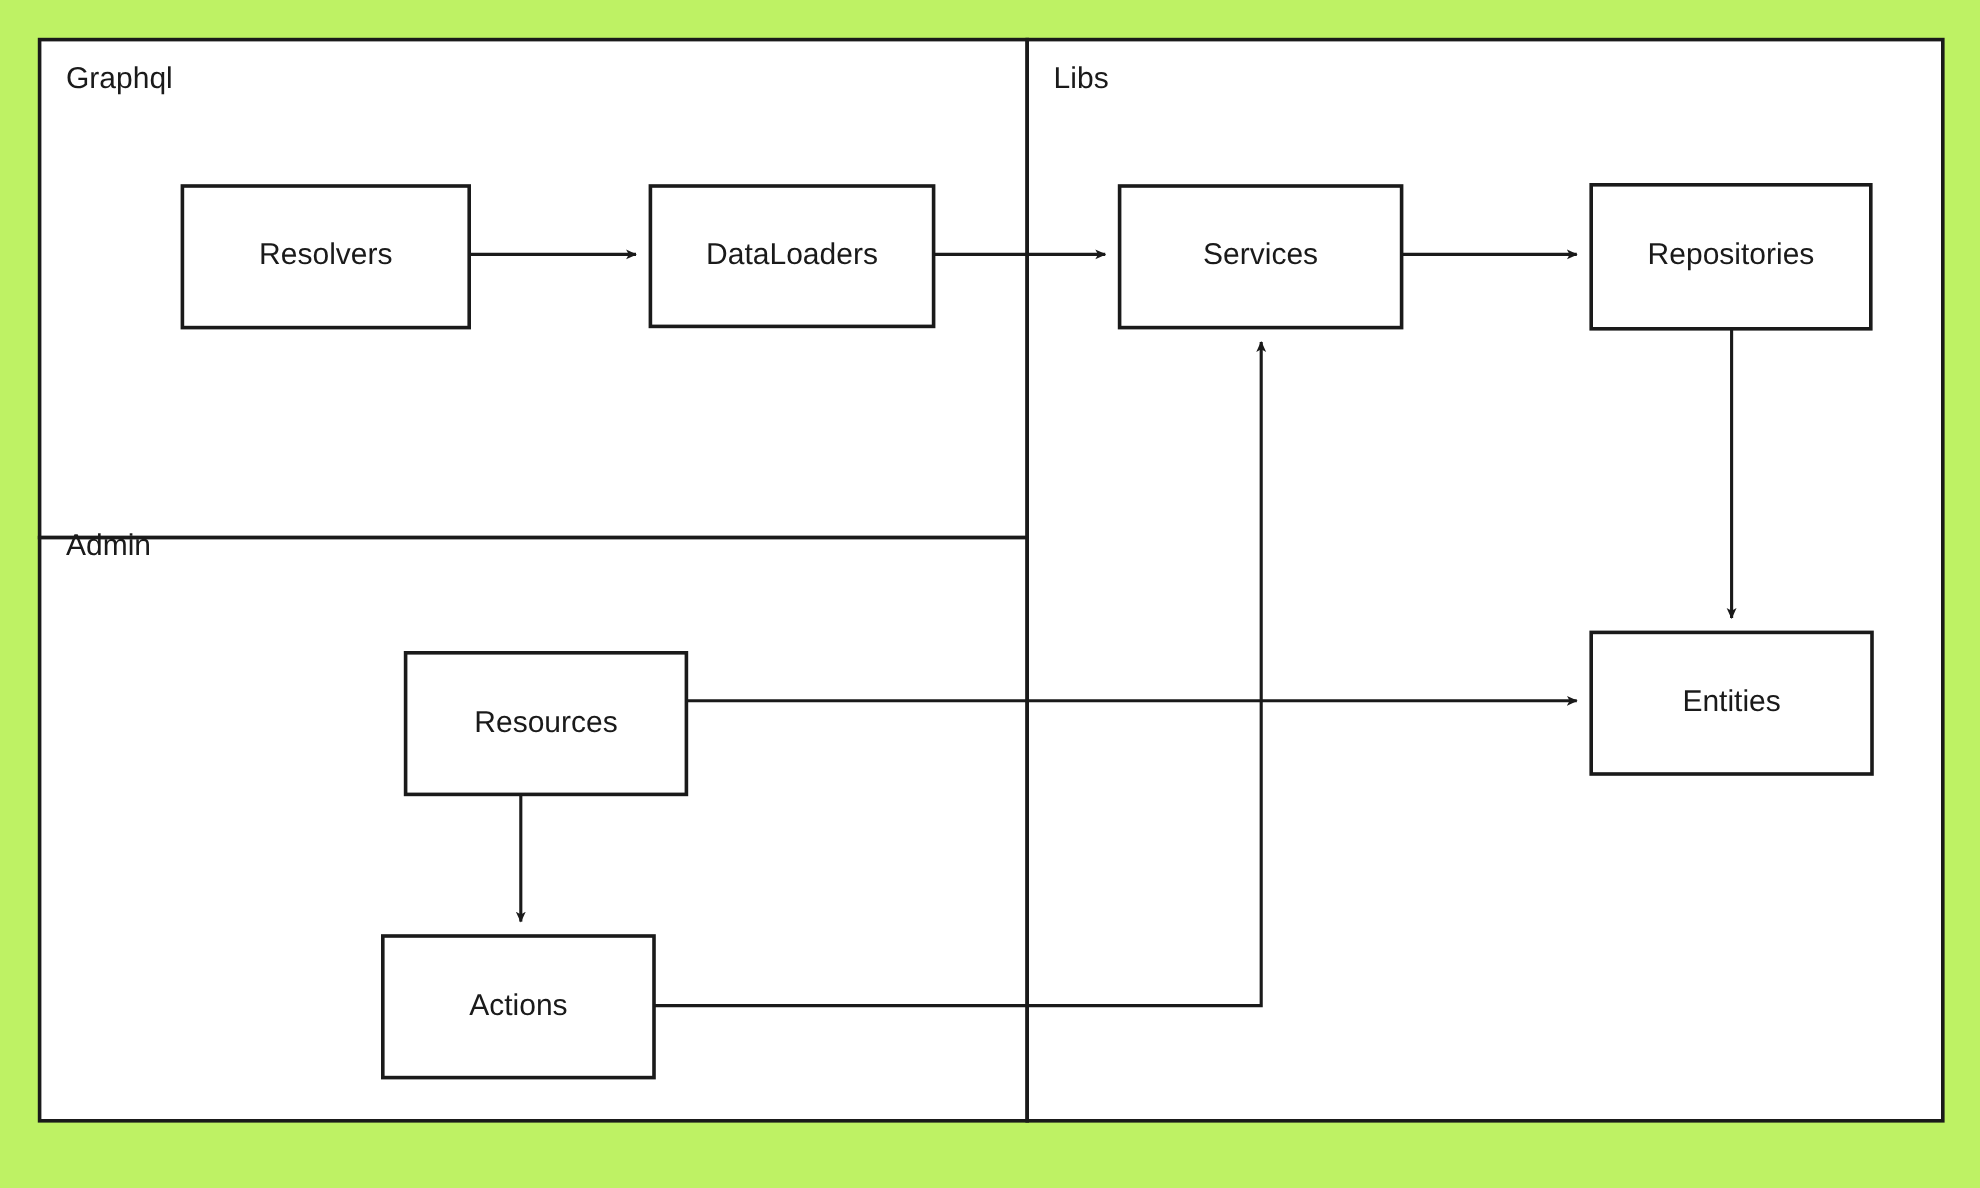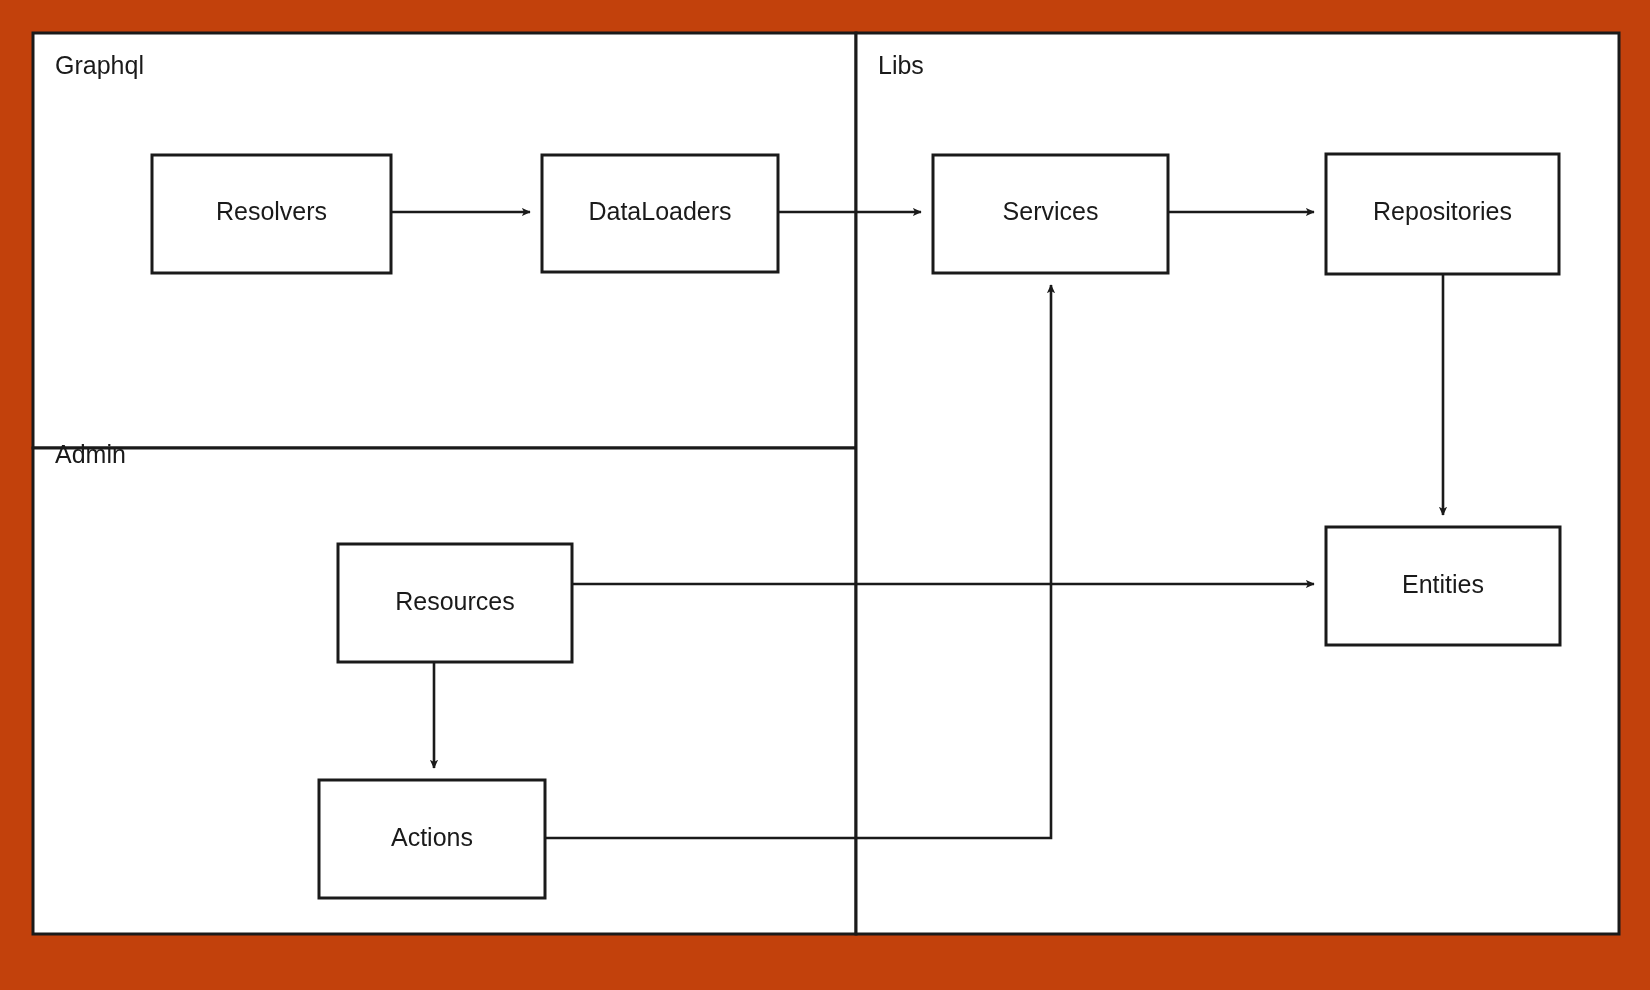--- a/index.html
+++ b/index.html
@@ -11,21 +11,21 @@
   body {
     width: 1650px;
     height: 990px;
     font-family: "Liberation Sans", sans-serif;
     overflow: hidden;
   }
   #diagram-root {
     position: relative;
     width: 1650px;
     height: 990px;
-    background: #c2410c;
+    background: #bef264;
   }
   svg#diagram-svg {
     position: absolute;
     top: 0;
     left: 0;
     width: 1650px;
     height: 990px;
     display: block;
   }
   .grp-rect {

